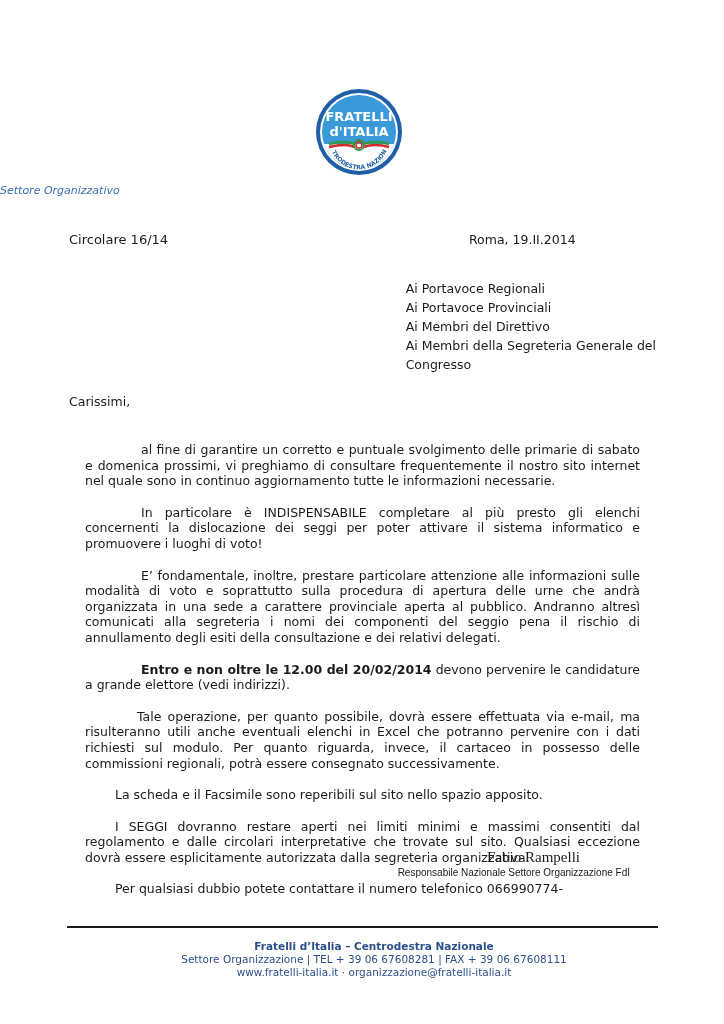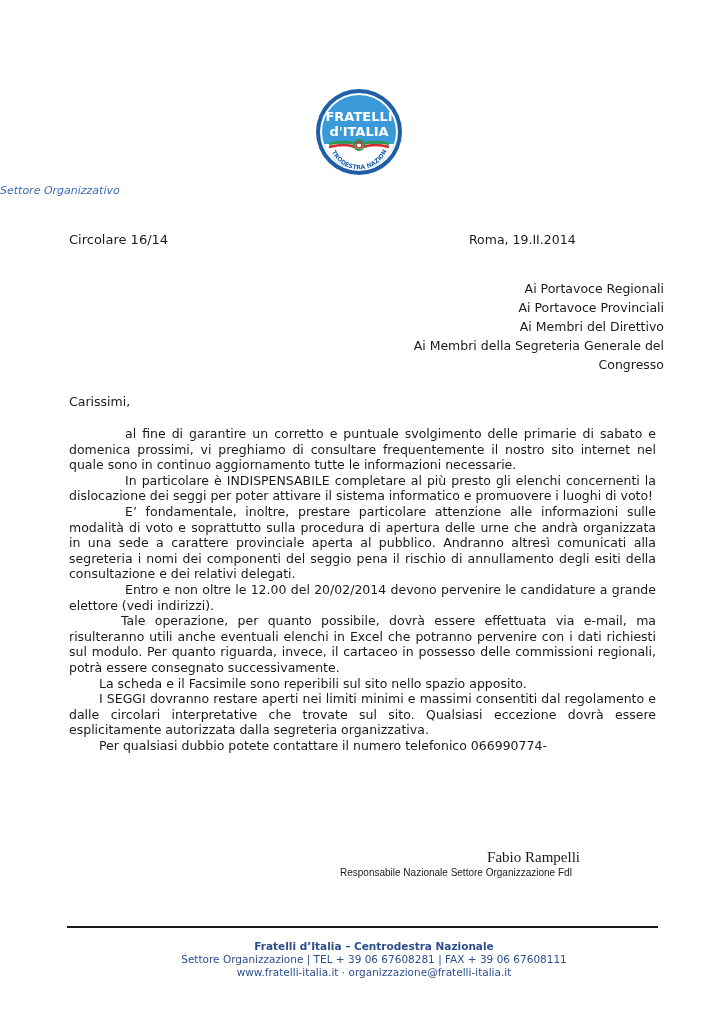--- a/index.html
+++ b/index.html
@@ -4,35 +4,35 @@
 <style>
   html, body { margin: 0; padding: 0; background: #ffffff; }
   body { width: 724px; height: 1024px; position: relative; overflow: hidden;
          font-family: "DejaVu Sans", sans-serif; color: #1a1a1a; }
   .abs { position: absolute; }
   .logo { left: 315px; top: 88px; width: 88px; height: 88px; }
   .settore { left: 0; width: 724px; top: 184px; text-align: left;
              font-style: italic; font-size: 11px; color: #3b6fb6; }
   .circ { left: 69px; top: 232px; font-size: 13px; }
   .date { left: 469px; top: 232px; font-size: 12.5px; }
-  .recipients { right: 60px; top: 279px; text-align: right; font-size: 12.5px; line-height: 19px; }
+  .recipients { right: 68px; top: 279px; font-size: 12.5px; line-height: 19px; }
   .greet { left: 69px; top: 394px; font-size: 12.5px; }
   .body { left: 69px; top: 426px; width: 587px; font-size: 12.5px; line-height: 15.6px; text-align: justify; }
-  .body p { margin: 0; }
+  .body p { margin: 16px; }
   .ind { text-indent: 56px; }
   .ind2 { text-indent: 52px; }
   .ind3 { text-indent: 30px; }
   .sig-name { left: 360px; width: 220px; top: 849px; text-align: right;
               font-family: "Liberation Serif", serif; font-size: 15px; }
-  .sig-role { left: 340px; width: 290px; top: 867px; text-align: left;
+  .sig-role { left: 340px; width: 290px; top: 867px; text-align: right;
               font-family: "Liberation Sans", sans-serif; font-size: 10px; }
   .rule { left: 67px; top: 926px; width: 591px; height: 2px; background: #1a1a1a; }
   .footer { left: 12px; width: 724px; top: 940px; text-align: center; font-size: 10.5px; color: #2c4f8c; line-height: 13px; }
   .footer .f1 { font-weight: bold; }
-  b { font-weight: normal; }
+  b { font-weight: bold; }
 </style>
 </head>
 <body>
 
 <div class="abs logo">
   <svg width="88" height="88" viewBox="0 0 88 88">
     <circle cx="44" cy="44" r="43" fill="#1f5fa8"></circle>
     <circle cx="44" cy="44" r="39" fill="#ffffff"></circle>
     <circle cx="44" cy="44" r="37" fill="#3a9ad9"></circle>
     <path d="M9 56 A37 37 0 0 0 79 56 Z" fill="#ffffff"></path>

